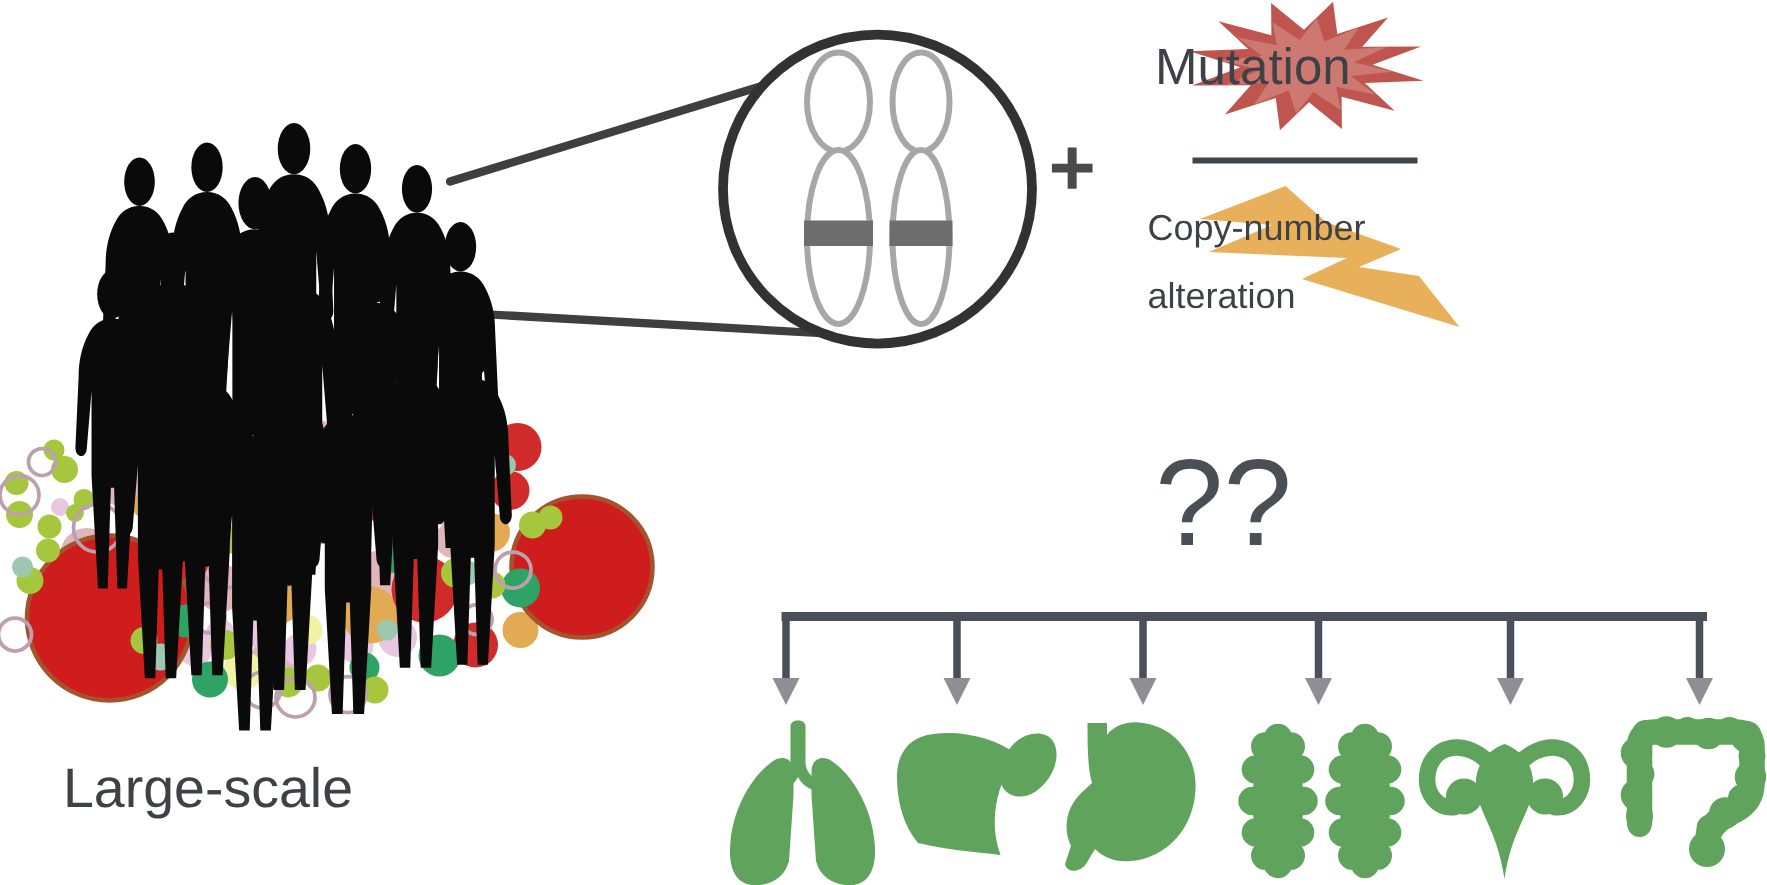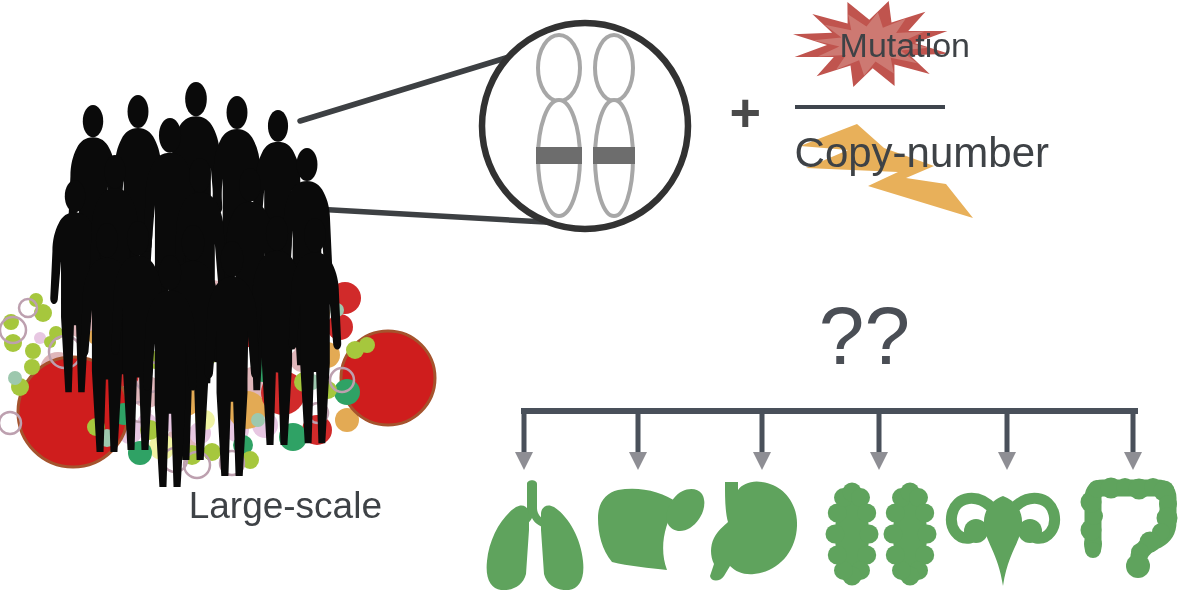--- a/index.html
+++ b/index.html
@@ -1,25 +1,25 @@
 <!DOCTYPE html>
 <html style="--text: #3e4246; --dark: #323232; --silhouette: #0a0a0a; --arrow-stem: #49505a; --arrow-head: #8e8e94; --organ-green: #5fa35d; --star-red: #c0544e; --star-red-light: #cd7972; --bolt-orange: #e8b05a; --chromo-gray: #a7a7a7; --band-gray: #6d6d6d; --callout: #3d4043; --divider: #3f454d;"><head>
 <meta charset="utf-8">
 <style>
   html,body{margin:0;padding:0;background:#fff;}
   .canvas{position:relative;width:1178px;height:590px;background:#fff;overflow:hidden;
           font-family:"Liberation Sans",sans-serif;}
   .canvas svg{position:absolute;left:0;top:0;}
-  .label{position:absolute;color:var(--text,#3e4246);text-align:right;white-space:nowrap;}
+  .label{position:absolute;color:var(--text,#3e4246);text-align:left;white-space:nowrap;}
   .label span{display:block;}
   #mutation-label{left:770px;top:23px;width:200px;font-size:34px;line-height:44px;}
   #plus-sign{left:699px;top:84px;width:62px;font-size:54px;line-height:56px;font-weight:bold;color:#4a4a4a;}
-  #cna-label{left:789px;top:130px;width:260px;font-size:42px;line-height:45px;}
+  #cna-label{left:765px;top:130px;width:260px;font-size:24px;line-height:45px;}
   #question-marks{left:770px;top:295px;width:140px;font-size:82px;line-height:82px;color:#4a4e55;}
-  #crowd-caption{left:42px;top:483px;width:340px;font-size:37px;line-height:46px;}
+  #crowd-caption{left:42px;top:503px;width:340px;font-size:37px;line-height:46px;}
 </style>
 </head>
 <body>
 
 <div class="canvas">
 
   <svg width="1178" height="590" viewBox="0 0 1178 590">
 
     <g id="bubble-field">
         <circle cx="83" cy="318" r="20" fill="#dfb6ba"></circle>
@@ -307,19 +307,20 @@
           <circle cx="57" cy="84" r="12"></circle>
           <circle cx="12" cy="68" r="8"></circle>
         </g>
     </g>
   </svg>
 
   <div class="label" id="mutation-label">Mutation</div>
   <div class="label" id="plus-sign">+</div>
   <div class="label" id="cna-label">
     <span>Copy-number</span>
+    <span>alteration</span>
   </div>
   <div class="label" id="question-marks">??</div>
   <div class="label" id="crowd-caption">
     <span>Large-scale</span>
   </div>
 
 </div>
 
 </body></html>

